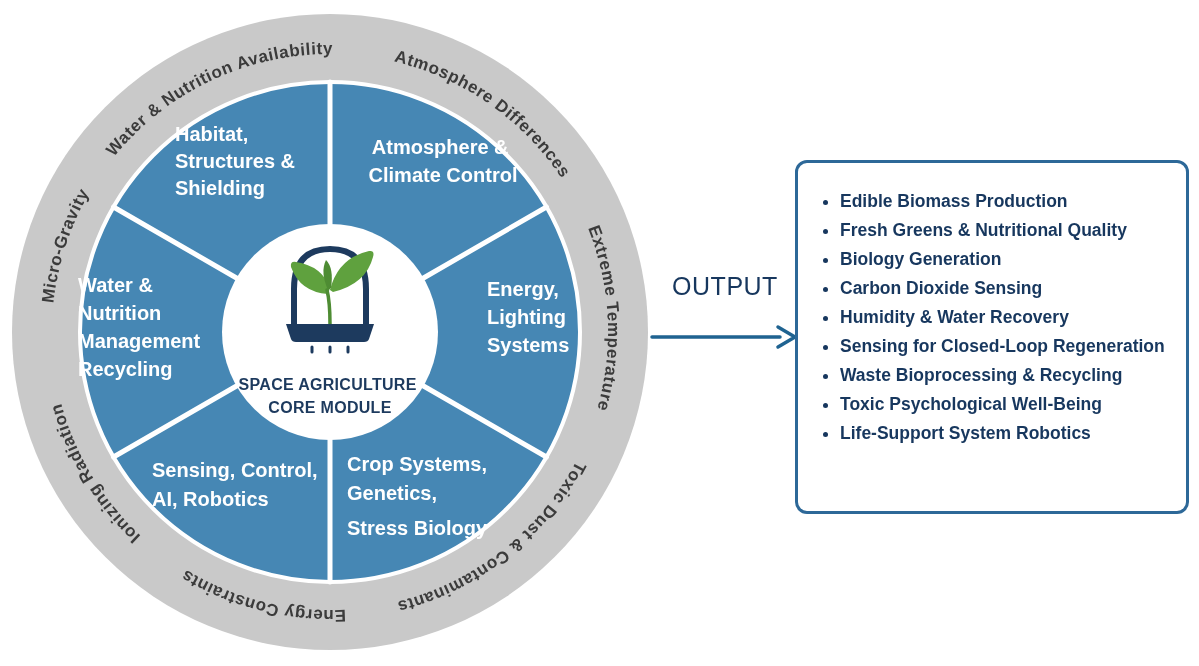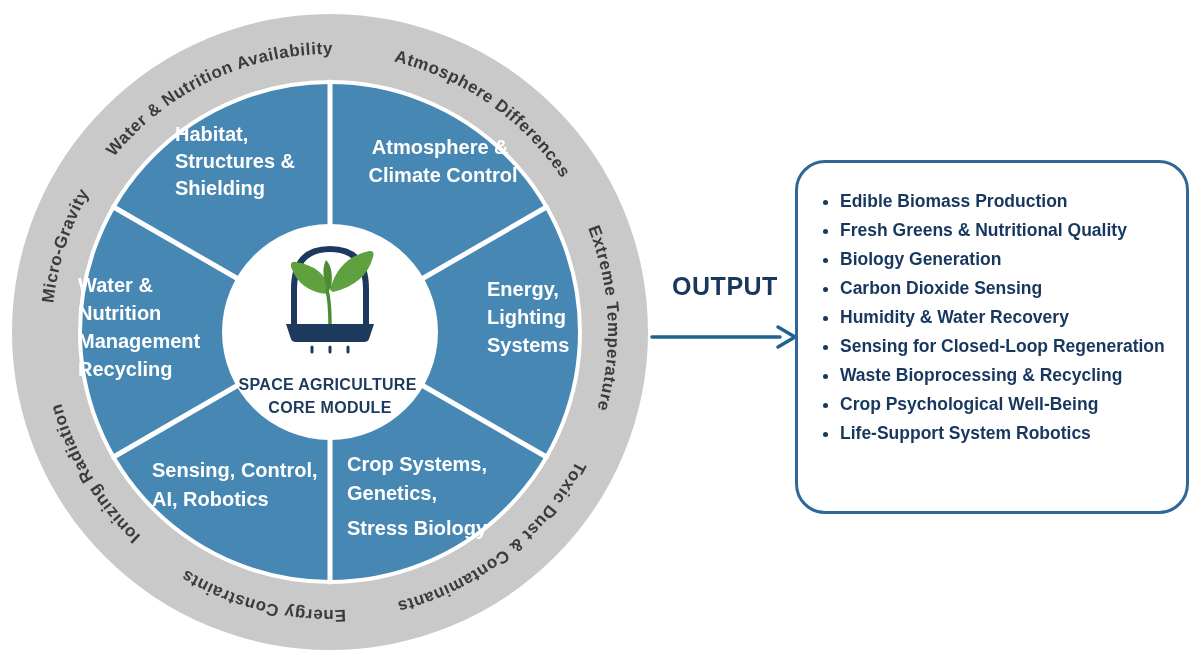--- a/index.html
+++ b/index.html
@@ -34,36 +34,36 @@
 
   .output-connector {
     position: absolute;
     left: 650px;
     top: 272px;
     width: 150px;
     text-align: center;
   }
   .output-label {
     font-size: 25px;
-    font-weight: bold;
+    font-weight: normal;
     color: #17375e;
     letter-spacing: 0.5px;
     margin-bottom: 22px;
   }
 
   .output-box {
     position: absolute;
     left: 795px;
     top: 160px;
     width: 394px;
     height: 354px;
     box-sizing: border-box;
     background: #ffffff;
     border: 3px solid #2d6898;
-    border-radius: 30px;
+    border-radius: 12px;
     padding: 24px 10px 18px 14px;
   }
   .output-box ul {
     margin: 0;
     padding-left: 28px;
     list-style: disc;
   }
   .output-box li {
     color: #17375e;
     font-size: 17.5px;
@@ -183,18 +183,18 @@
 
   <div class="output-box">
     <ul>
       <li>Edible Biomass Production</li>
       <li>Fresh Greens &amp; Nutritional Quality</li>
       <li>Biology Generation</li>
       <li>Carbon Dioxide Sensing</li>
       <li>Humidity &amp; Water Recovery</li>
       <li>Sensing for Closed-Loop Regeneration</li>
       <li>Waste Bioprocessing &amp; Recycling</li>
-      <li>Crop Psychological Well-Being</li>
+      <li>Toxic Psychological Well-Being</li>
       <li>Life-Support System Robotics</li>
     </ul>
   </div>
 
 </div>
 
 </body></html>

